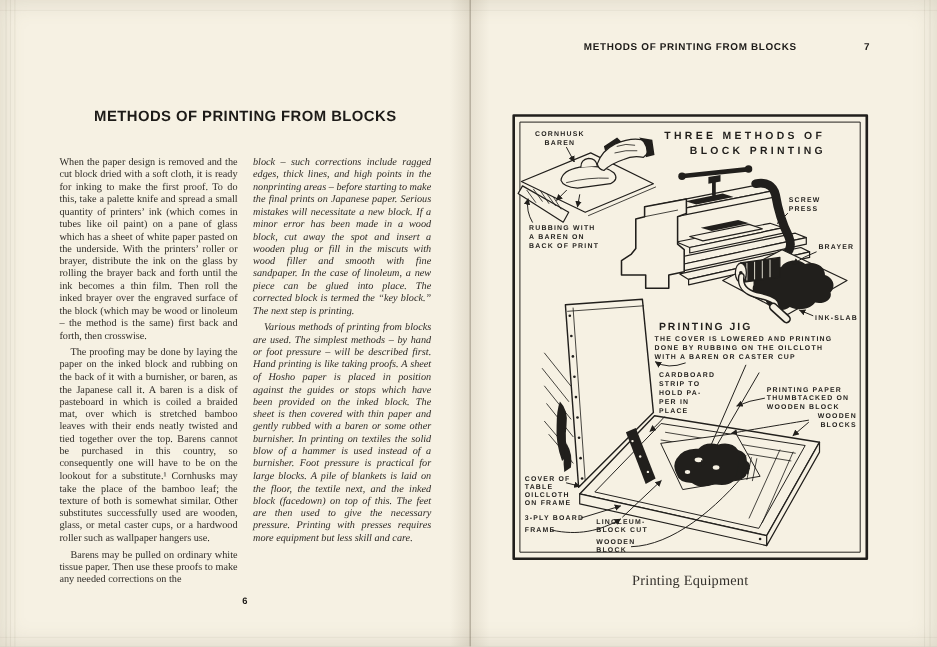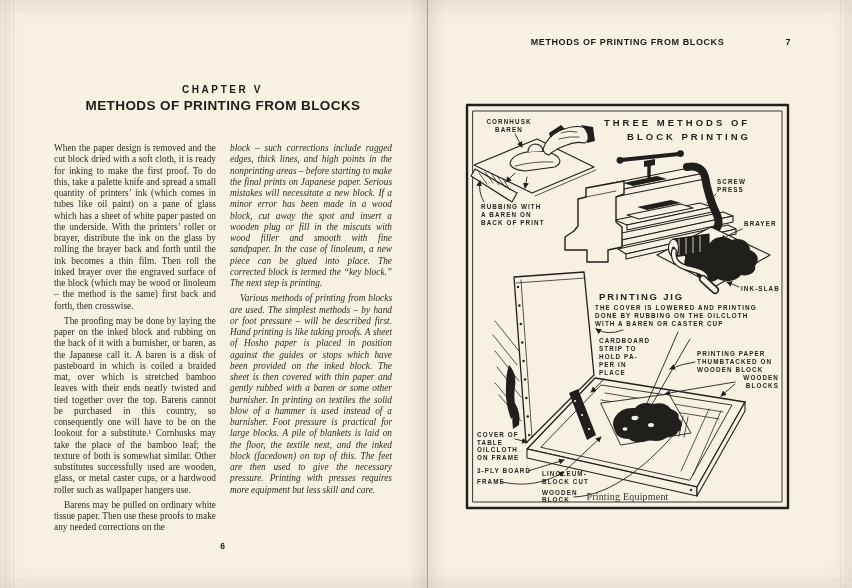--- a/index.html
+++ b/index.html
@@ -39,22 +39,22 @@
     position:absolute;left:465px;top:37px;width:325px;text-align:center;
     font-family:"Liberation Sans",sans-serif;font-weight:bold;font-size:9px;
     letter-spacing:.6px;color:#1d1b18;
   }
   .pagenum-right{
     position:absolute;left:778px;top:37px;width:20px;text-align:center;
     font-family:"Liberation Sans",sans-serif;font-weight:bold;font-size:9px;color:#1d1b18;
   }
   .figure-wrap{position:absolute;left:465px;top:103px;width:325px;height:407px;}
   .figure-caption{
-    position:absolute;left:465px;top:491px;width:325px;text-align:center;
-    font-size:10px;color:#33302b;letter-spacing:.2px;
+    position:absolute;left:465px;top:520px;width:325px;text-align:center;
+    font-size:13px;color:#33302b;letter-spacing:.2px;
   }
   svg .ln{stroke:#211f1c;fill:none;stroke-width:1.1;stroke-linecap:round;stroke-linejoin:round;}
   svg .thin{stroke:#211f1c;fill:none;stroke-width:.75;stroke-linecap:round;}
   svg .ldr{stroke:#211f1c;fill:none;stroke-width:.9;stroke-linecap:round;}
   svg .fw{fill:#f6f1e3;}
   svg .fb{fill:#211f1c;}
   svg text{font-family:"Liberation Sans",sans-serif;font-weight:bold;fill:#211f1c;}
   svg .t-lbl{font-size:6.3px;letter-spacing:1.1px;}
   svg .t-big{font-size:9.5px;letter-spacing:3px;}
   svg .t-jig{font-size:9.5px;letter-spacing:1.8px;}
@@ -67,21 +67,20 @@
   <div class="edge-line" style="left:5px"></div>
   <div class="edge-line" style="left:9px"></div>
   <div class="edge-line" style="left:13px"></div>
   <div class="edge-line" style="left:840px"></div>
   <div class="edge-line" style="left:845px"></div>
   <div class="edge-line-h" style="top:9px"></div>
   <div class="edge-line-h" style="top:579px"></div>
   <div class="gutter"></div>
   <div class="gutter-line"></div>
 
-  <div class="chapter-label">CHAPTER V</div>
   <div class="chapter-title">METHODS OF PRINTING FROM BLOCKS</div>
 
   <div class="col col-1">
     <p>When the paper design is removed and the cut block dried with a soft cloth, it is ready for inking to make the first proof. To do this, take a palette knife and spread a small quantity of printers’ ink (which comes in tubes like oil paint) on a pane of glass which has a sheet of white paper pasted on the underside. With the printers’ roller or brayer, distribute the ink on the glass by rolling the brayer back and forth until the ink becomes a thin film. Then roll the inked brayer over the engraved surface of the block (which may be wood or linoleum – the method is the same) first back and forth, then crosswise.</p>
     <p>The proofing may be done by laying the paper on the inked block and rubbing on the back of it with a burnisher, or baren, as the Japanese call it. A baren is a disk of pasteboard in which is coiled a braided mat, over which is stretched bamboo leaves with their ends neatly twisted and tied together over the top. Barens cannot be purchased in this country, so consequently one will have to be on the lookout for a substitute.¹ Cornhusks may take the place of the bamboo leaf; the texture of both is somewhat similar. Other substitutes successfully used are wooden, glass, or metal caster cups, or a hardwood roller such as wallpaper hangers use.</p>
     <p>Barens may be pulled on ordinary white tissue paper. Then use these proofs to make any needed corrections on the</p>
   </div>
   <div class="col col-2">
     <p>block – such corrections include ragged edges, thick lines, and high points in the nonprinting areas – before starting to make the final prints on Japanese paper. Serious mistakes will necessitate a new block. If a minor error has been made in a wood block, cut away the spot and insert a wooden plug or fill in the miscuts with wood filler and smooth with fine sandpaper. In the case of linoleum, a new piece can be glued into place. The corrected block is termed the “key block.” The next step is printing.</p>
     <p>Various methods of printing from blocks are used. The simplest methods – by hand or foot pressure – will be described first. Hand printing is like taking proofs. A sheet of Hosho paper is placed in position against the guides or stops which have been provided on the inked block. The sheet is then covered with thin paper and gently rubbed with a baren or some other burnisher. In printing on textiles the solid blow of a hammer is used instead of a burnisher. Foot pressure is practical for large blocks. A pile of blankets is laid on the floor, the textile next, and the inked block (facedown) on top of this. The feet are then used to give the necessary pressure. Printing with presses requires more equipment but less skill and care.</p>

